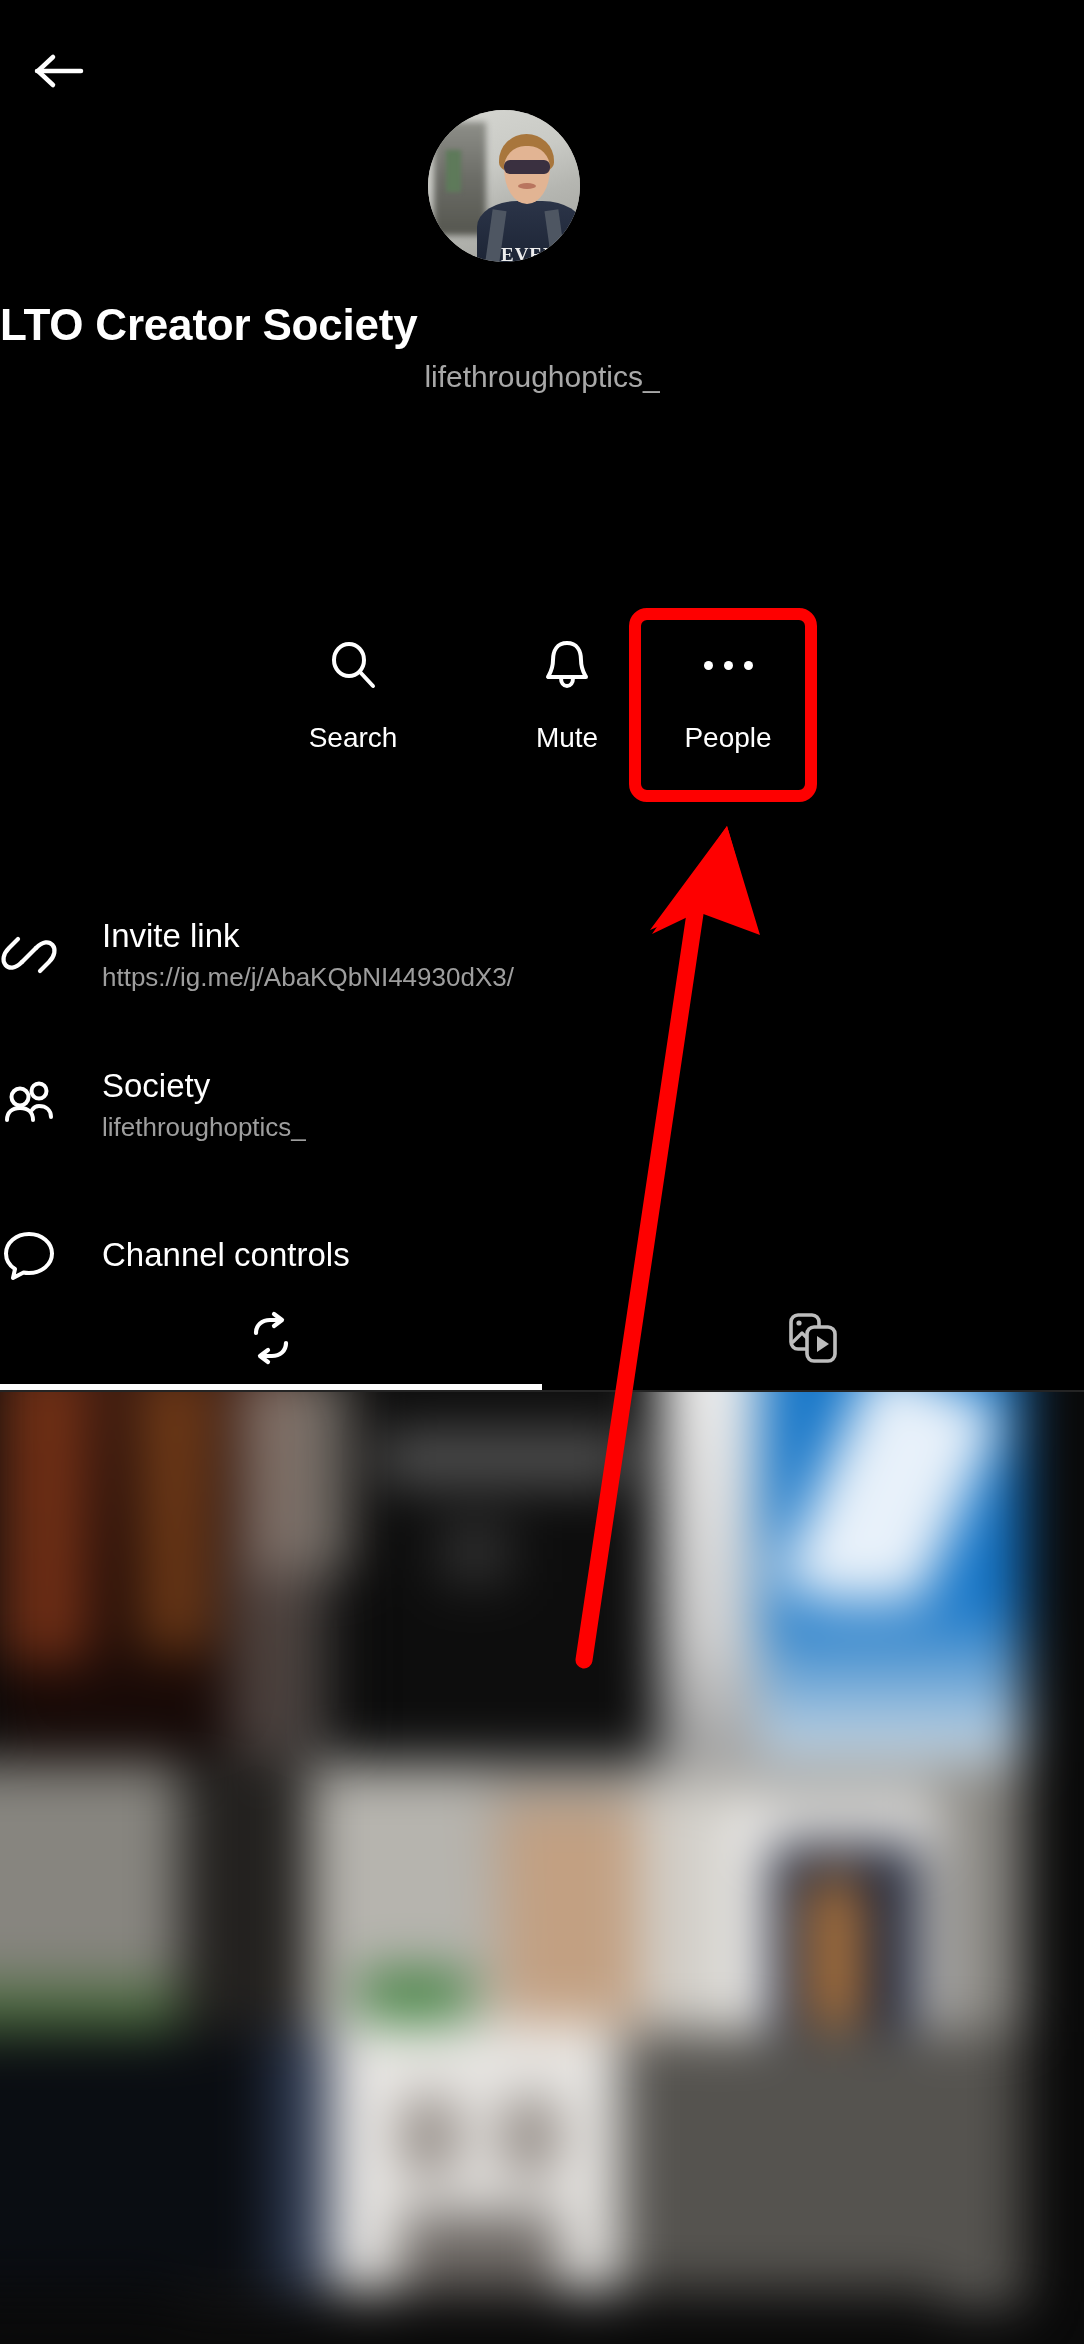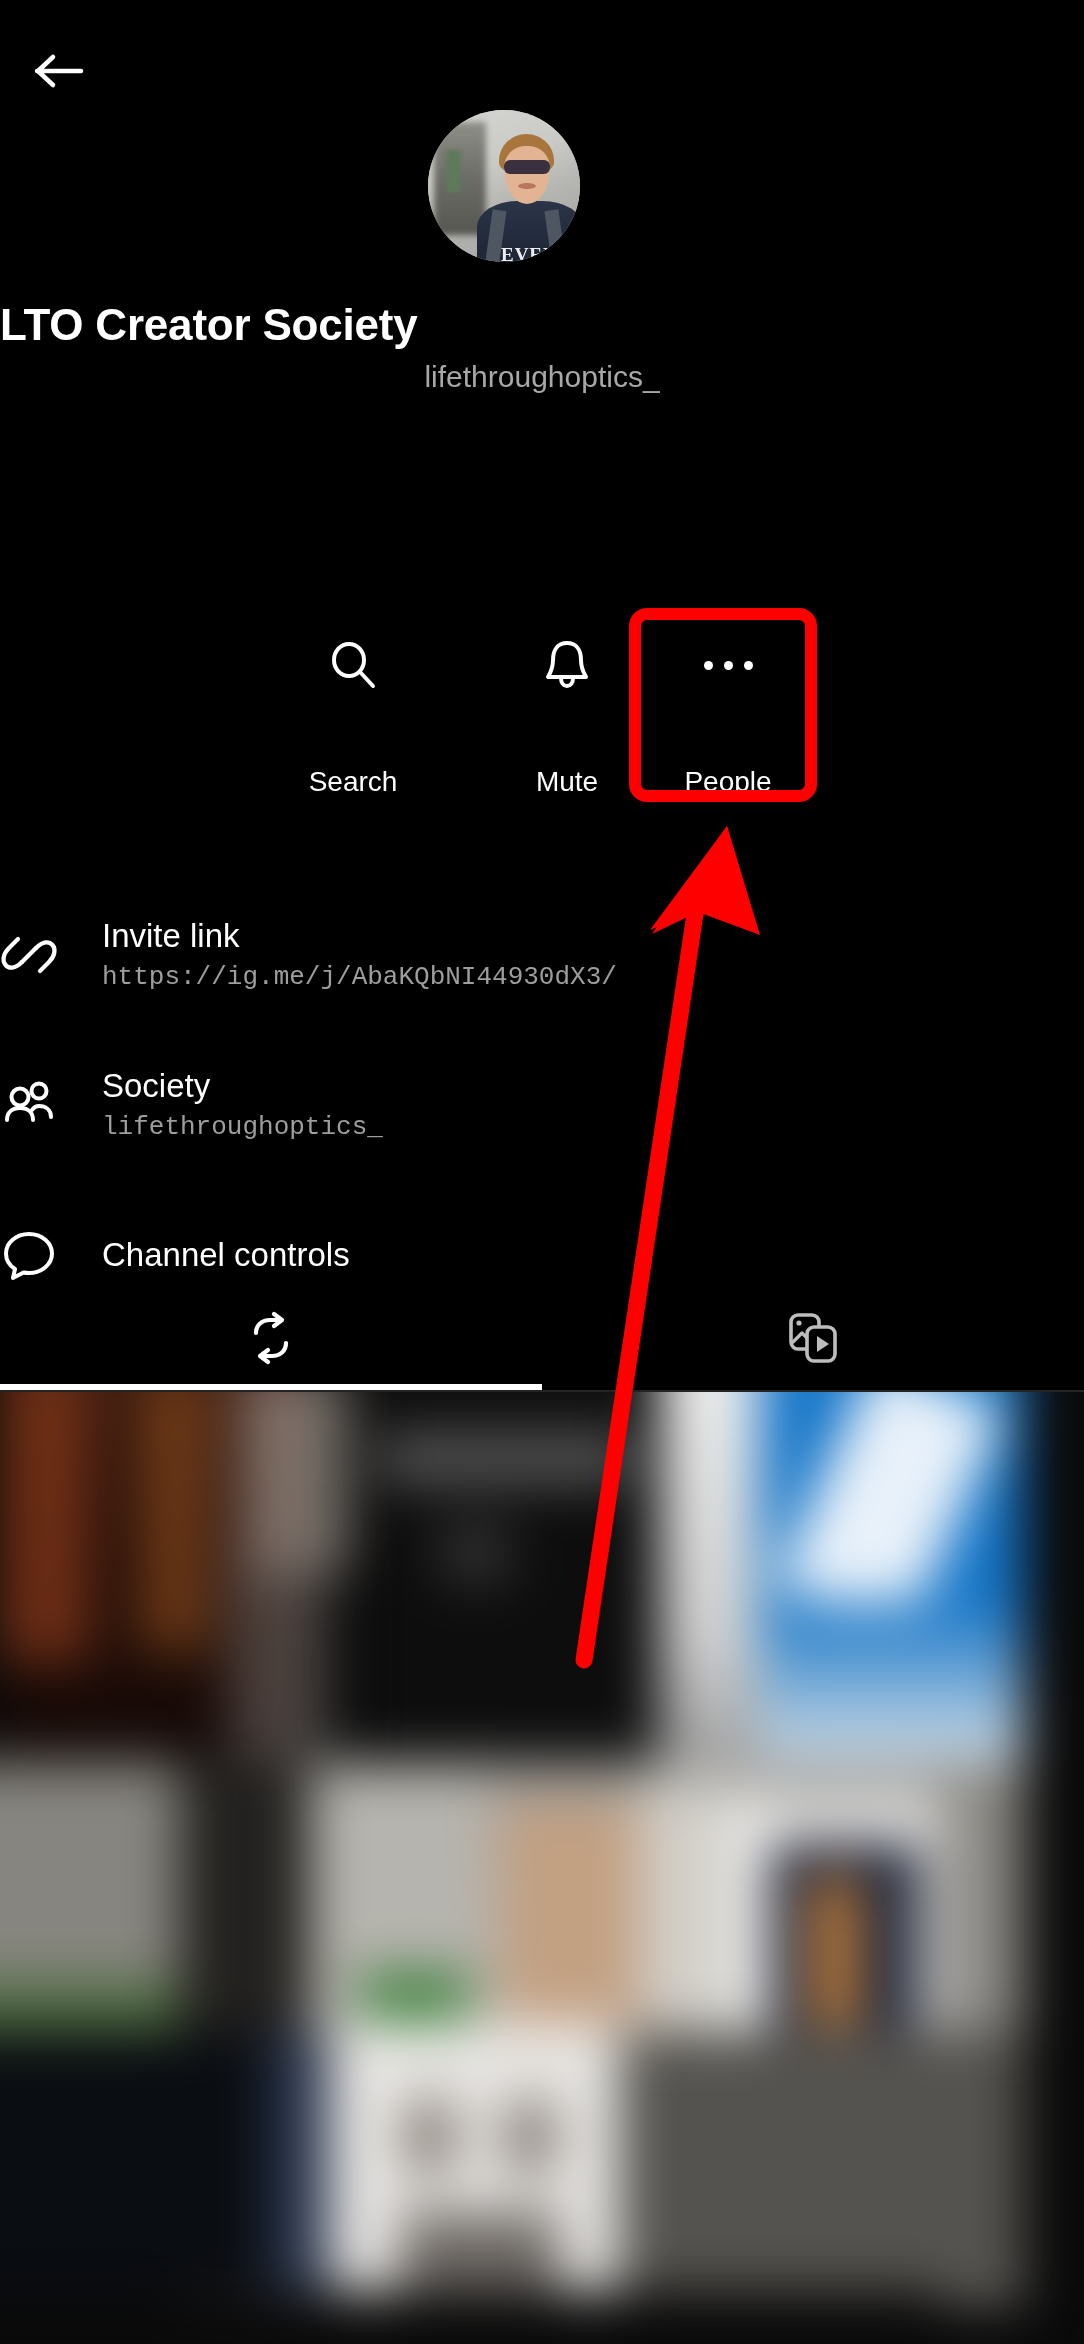--- a/index.html
+++ b/index.html
@@ -126,21 +126,21 @@
 
   
   #actions {
     position: absolute; left: 0; top: 618px;
     width: 1084px; height: 180px;
   }
   .action {
     position: absolute; top: 0;
     width: 186px; height: 180px;
     display: flex; flex-direction: column;
-    align-items: center; justify-content: space-between;
+    align-items: center; justify-content: flex-start;
   }
   .action .ic {
     height: 78px;
     display: flex; align-items: center; justify-content: center;
     margin-top: 8px;
   }
   .action .lbl {
     color: #fff;
     font-size: 28px;
     margin-top: 18px;
@@ -174,21 +174,21 @@
   }
   .row .ricon {
     width: 74px; min-width: 74px;
     display: flex; align-items: center; justify-content: flex-start;
   }
   .row .rtext { padding-left: 28px; }
   .row .rtitle {
     color: #fff; font-size: 33px; line-height: 1.22;
   }
   .row .rsub {
-    color: #9e9e9e; font-size: 26px; line-height: 1.25; margin-top: 5px; font-family: Liberation Mono, monospace;
+    color: #9e9e9e; font-size: 26px; line-height: 1.25; margin-top: 5px;
   }
 
   
   #tabs {
     position: absolute; left: 0; top: 1288px;
     width: 1084px; height: 104px;
     display: flex;
   }
   .tab {
     flex: 1;

